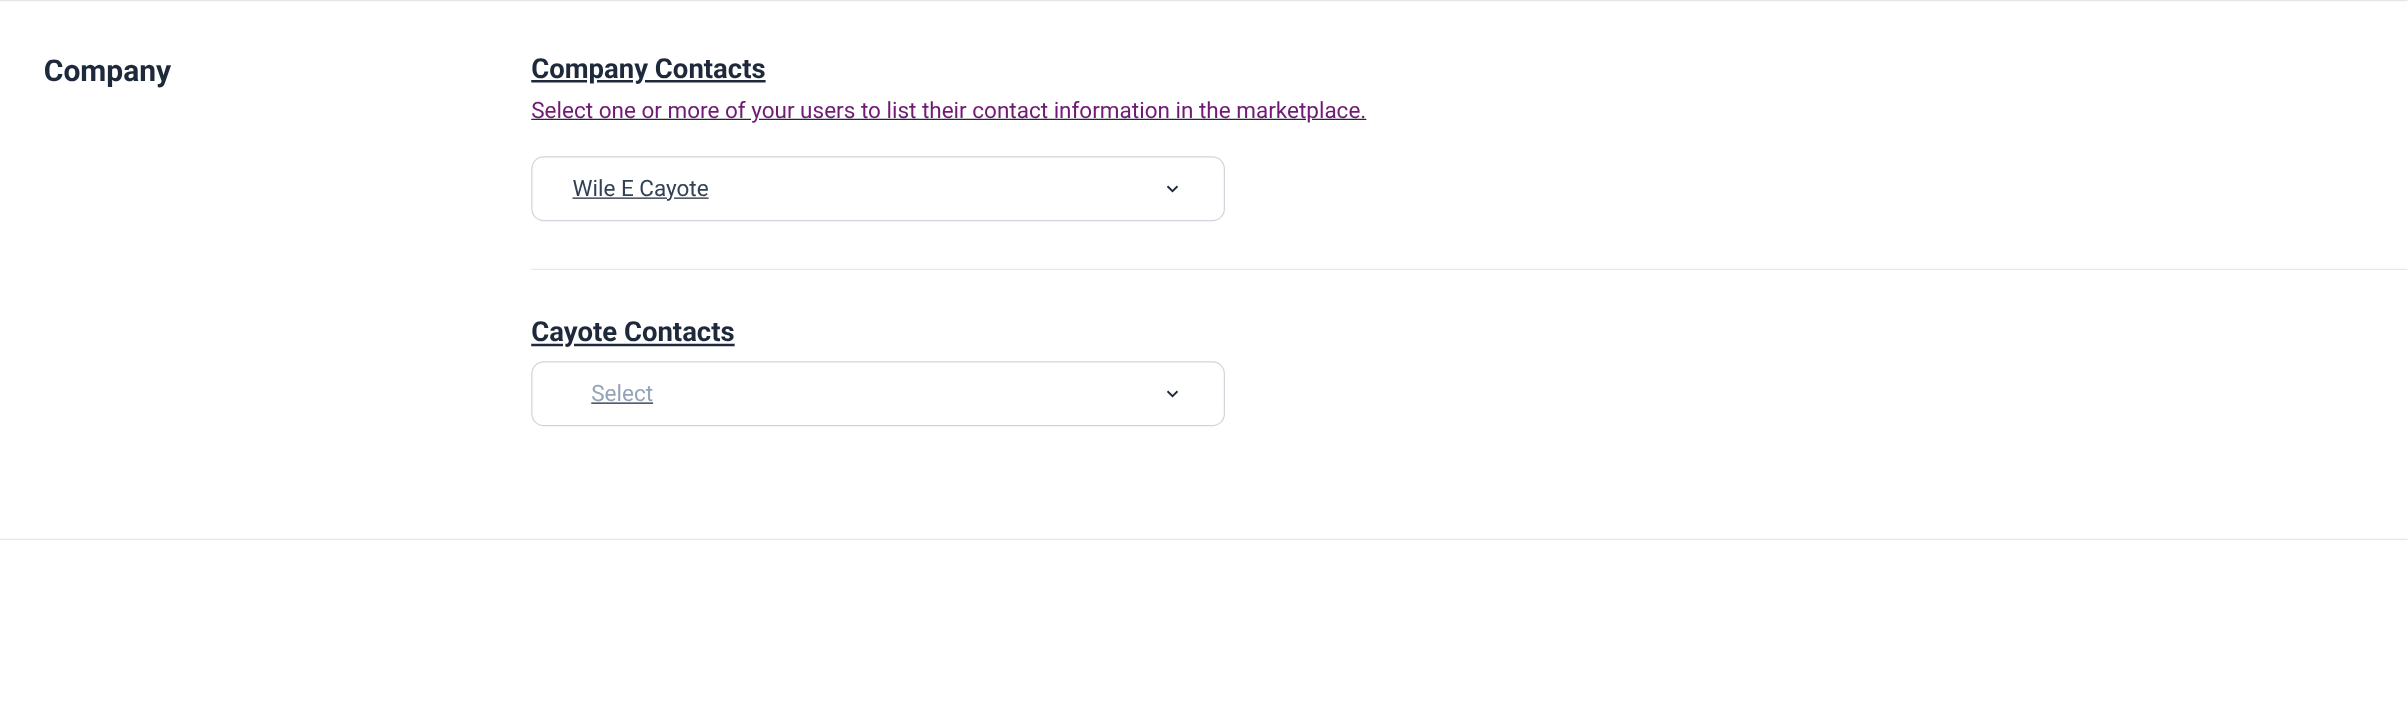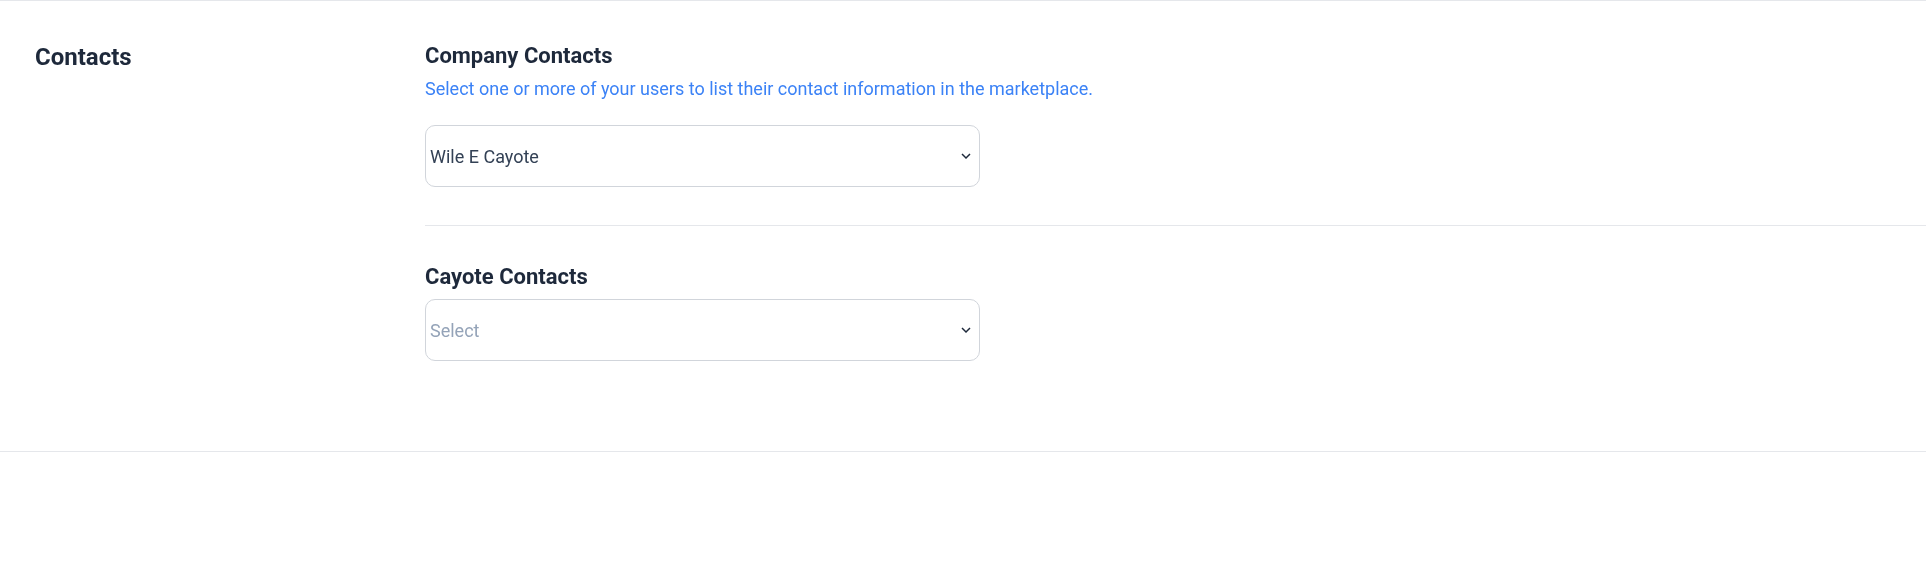--- a/index.html
+++ b/index.html
@@ -23,57 +23,59 @@
       width: 425px;
       padding-left: 35px;
     }
     .sidebar-title {
       font-size: 24px;
       font-weight: 700;
       color: #1e293b;
     }
     .main {
       flex: 1;
+      text-decoration: underline;
     }
     .section {
       padding-bottom: 38px;
     }
     .section.divided {
       border-bottom: 1px solid #e5e7eb;
       margin-bottom: 38px;
     }
     .section-title {
       font-size: 22px;
       font-weight: 700;
       color: #1e293b;
       margin-bottom: 10px;
     }
     .section-description {
       font-size: 18px;
-      color: #3b82f6;
+      color: #701a75;
       margin-bottom: 26px;
     }
     .select-wrap {
       width: 555px;
-      height: 62px;
+      height: 52px;
       border: 1px solid #d1d5db;
       border-radius: 10px;
       display: flex;
       align-items: center;
       justify-content: space-between;
-      padding: 0 4px;
+      padding: 0 32px;
       cursor: pointer;
       background: #ffffff;
     }
     .select-value {
       font-size: 18px;
       color: #334155;
     }
     .select-value.placeholder {
       color: #94a3b8;
+      margin-left: 15px;
     }
     .chevron {
       width: 18px;
       height: 18px;
       display: flex;
       align-items: center;
       justify-content: center;
     }
     .chevron svg {
       width: 16px;
@@ -81,21 +83,21 @@
       stroke: #1e293b;
       stroke-width: 2.2;
       fill: none;
     }
   </style>
 </head>
 <body>
 
 <div class="container">
   <div class="sidebar">
-    <h2 class="sidebar-title">Contacts</h2>
+    <h2 class="sidebar-title">Company</h2>
   </div>
   <div class="main">
 
     <div class="section divided">
       <h3 class="section-title">Company Contacts</h3>
       <p class="section-description">Select one or more of your users to list their contact information in the marketplace.</p>
       <div class="select-wrap" role="combobox">
         <span class="select-value">Wile E Cayote</span>
         <span class="chevron">
           <svg viewBox="0 0 24 24">

